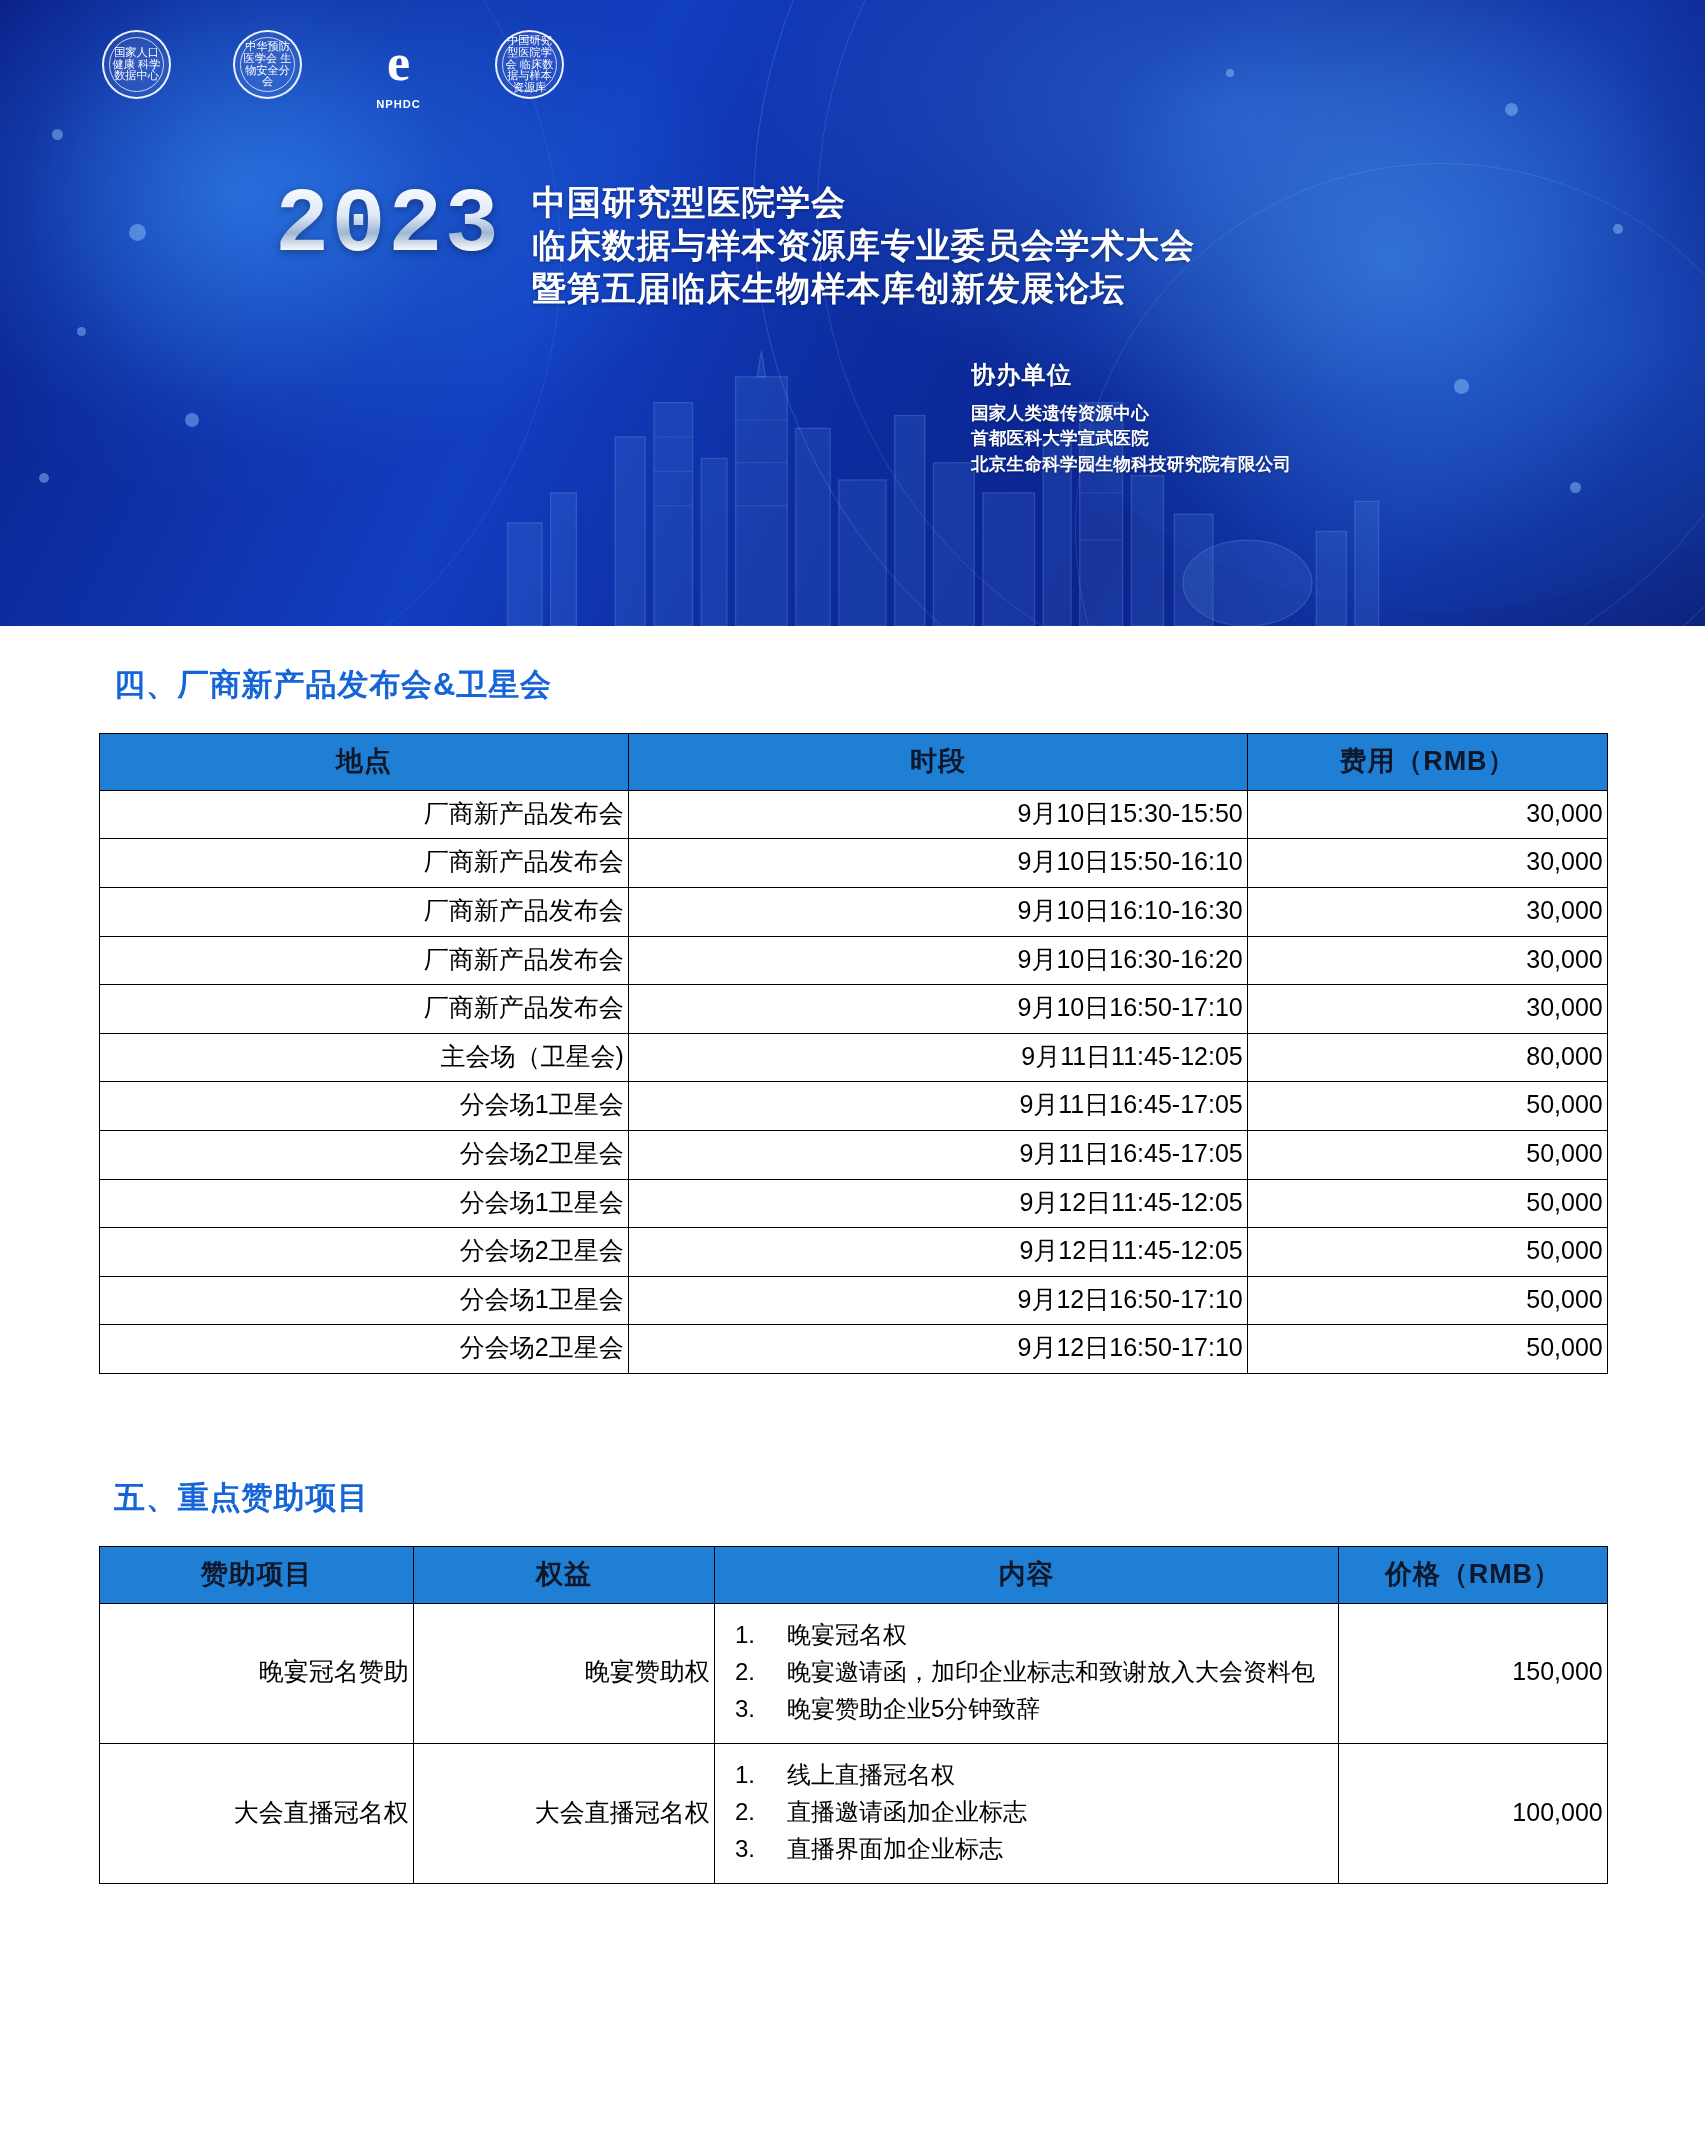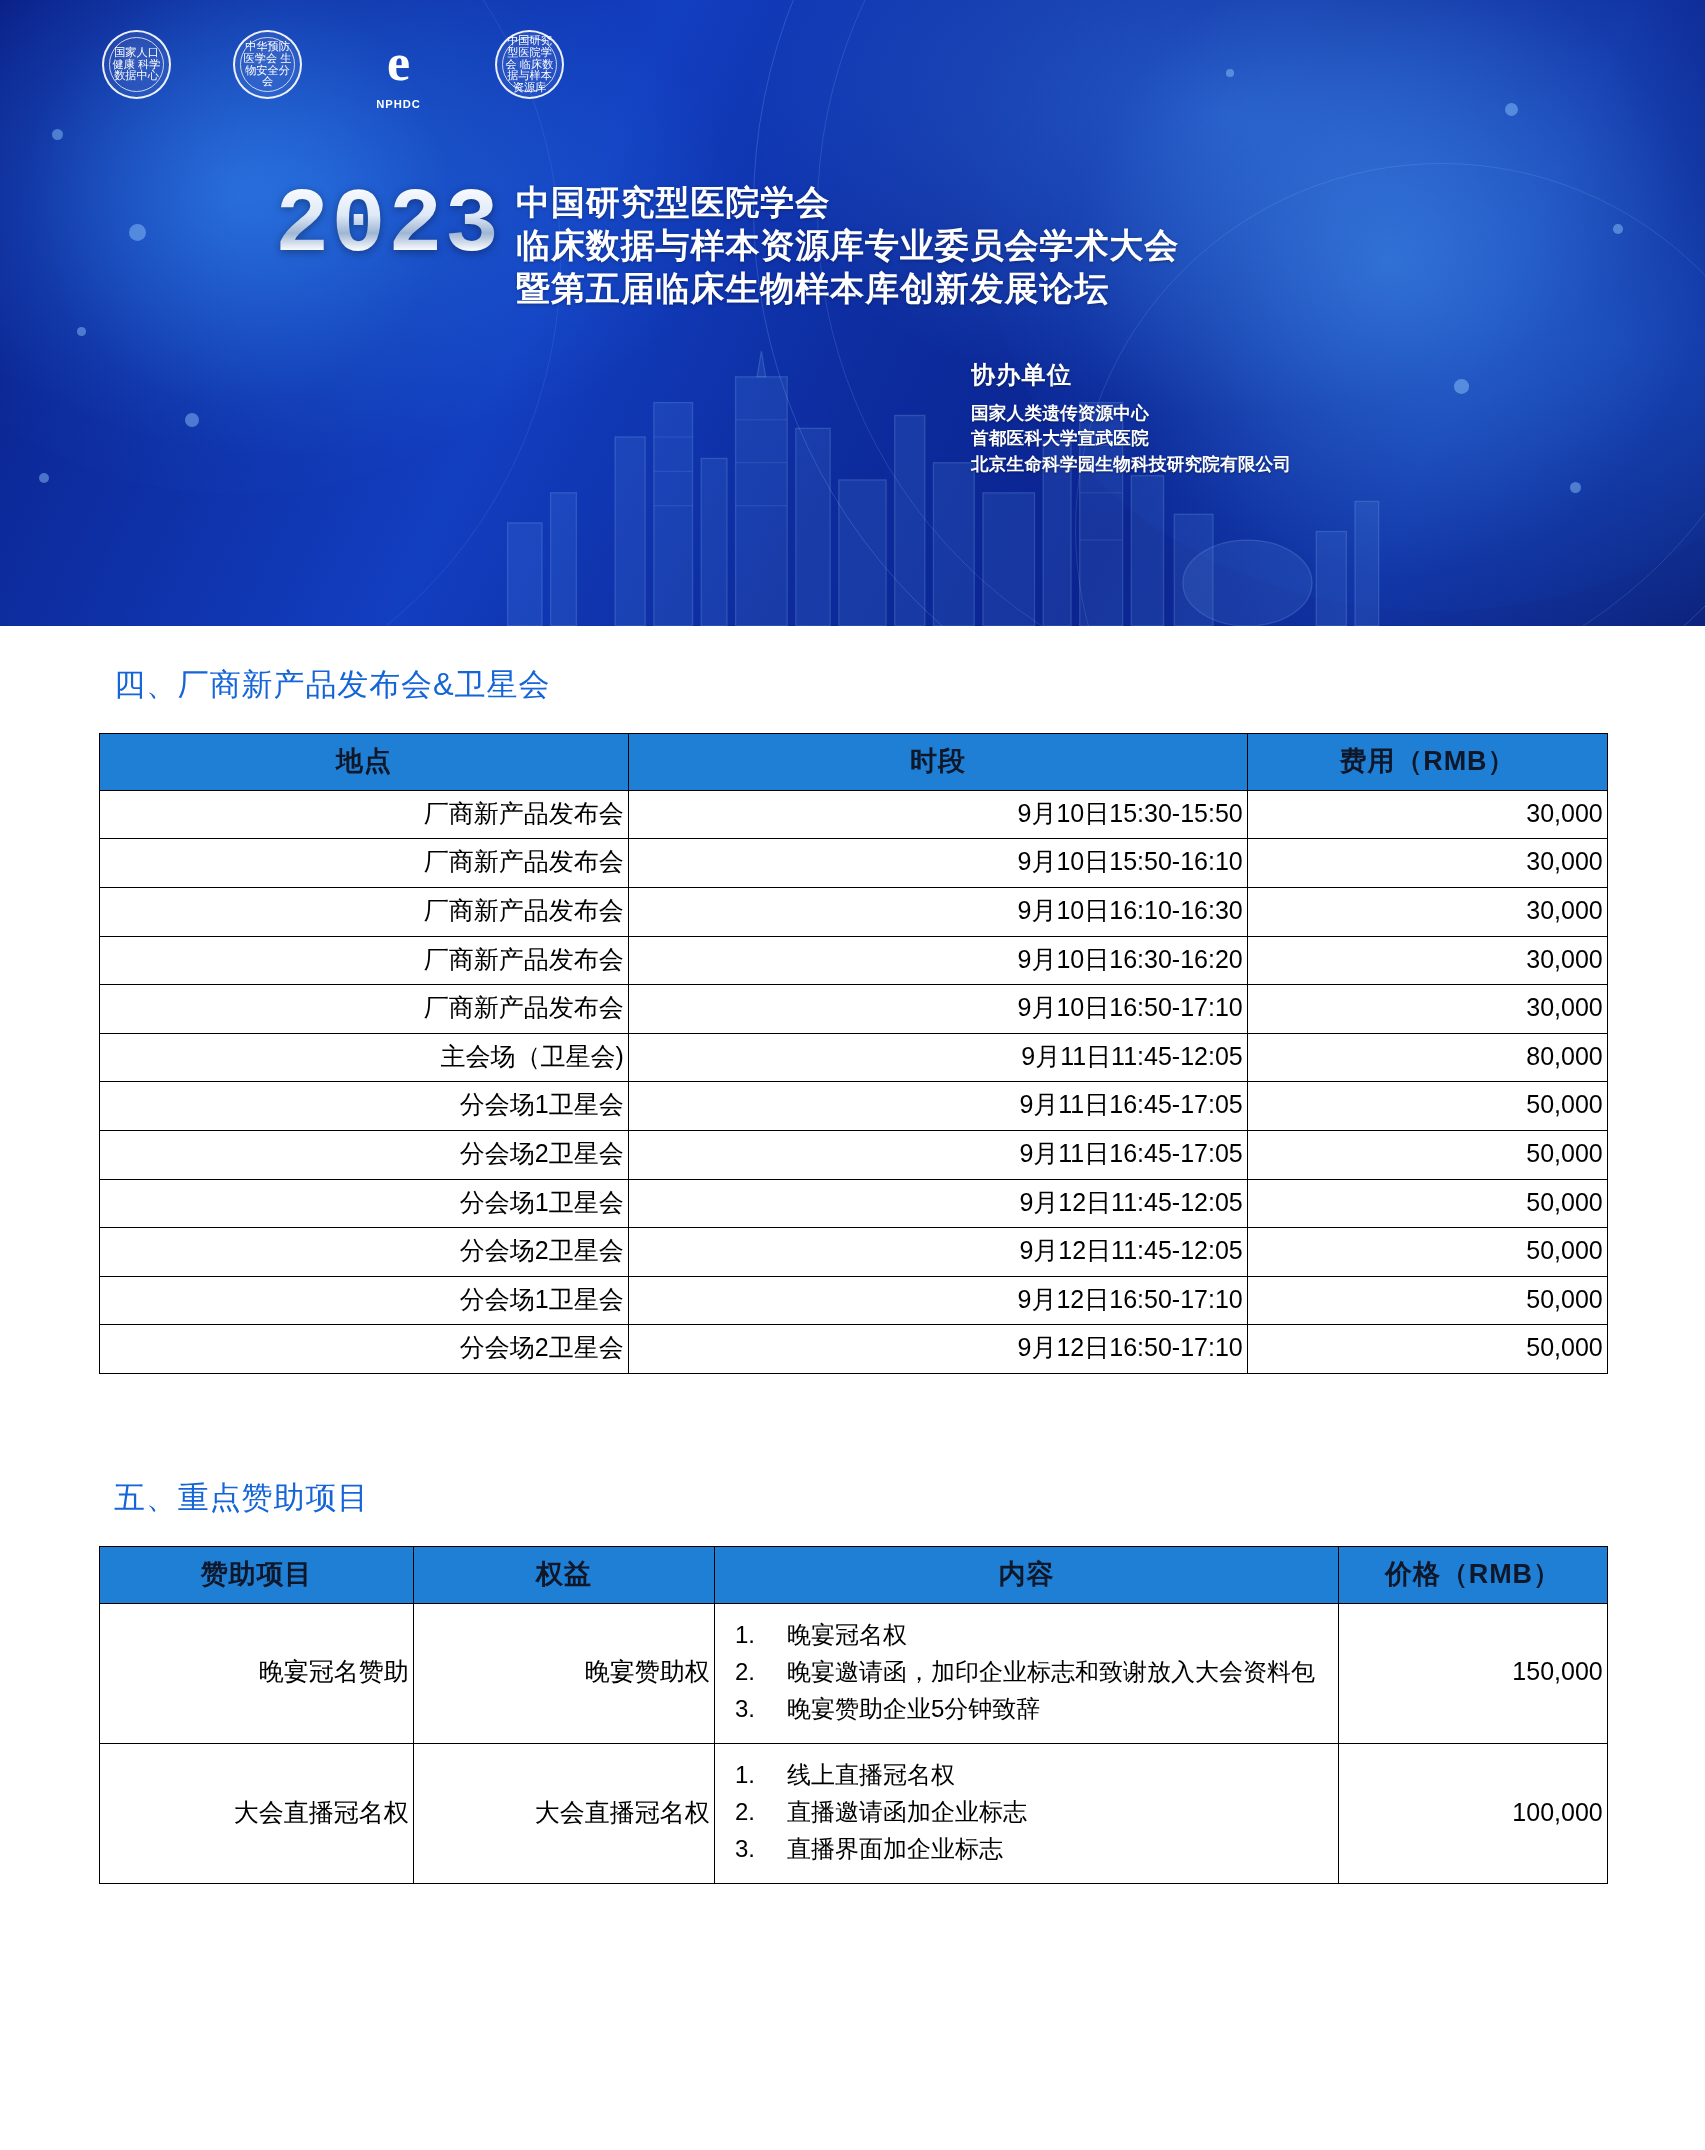--- a/index.html
+++ b/index.html
@@ -128,21 +128,21 @@
     color: transparent;
     background: linear-gradient(180deg, #ffffff 0%, #dfe9f7 38%, #9fb6d4 58%, #ffffff 78%, #c9d8ee 100%);
     -webkit-background-clip: text;
     background-clip: text;
     text-shadow: 0 0 0 rgba(0,0,0,0);
     filter: drop-shadow(0 2.6px 4.3px rgba(0,0,0,0.35));
   }
 
   .title-block {
     position: absolute;
-    left: 516px; top: 181px;
+    left: 532px; top: 181px;
     color: #ffffff;
   }
   .title-line {
     font-size: 34px;
     font-weight: bold;
     line-height: 1.27;
     letter-spacing: 0.9px;
     text-shadow: 0 1.3px 3.4px rgba(0,0,0,0.35);
     white-space: nowrap;
   }
@@ -171,21 +171,21 @@
 
   
   .content {
     padding: 0 99px;
     box-sizing: border-box;
     width: 1706px;
   }
   .section-heading {
     color: #1565d8;
     font-size: 31px;
-    font-weight: normal;
+    font-weight: bold;
     letter-spacing: 0.9px;
     margin: 38px 0 27px 15px;
   }
   .section-heading.second { margin-top: 103px; }
 
   table {
     border-collapse: collapse;
     width: 1508px;
     table-layout: fixed;
     margin: 0 0 0 0;

